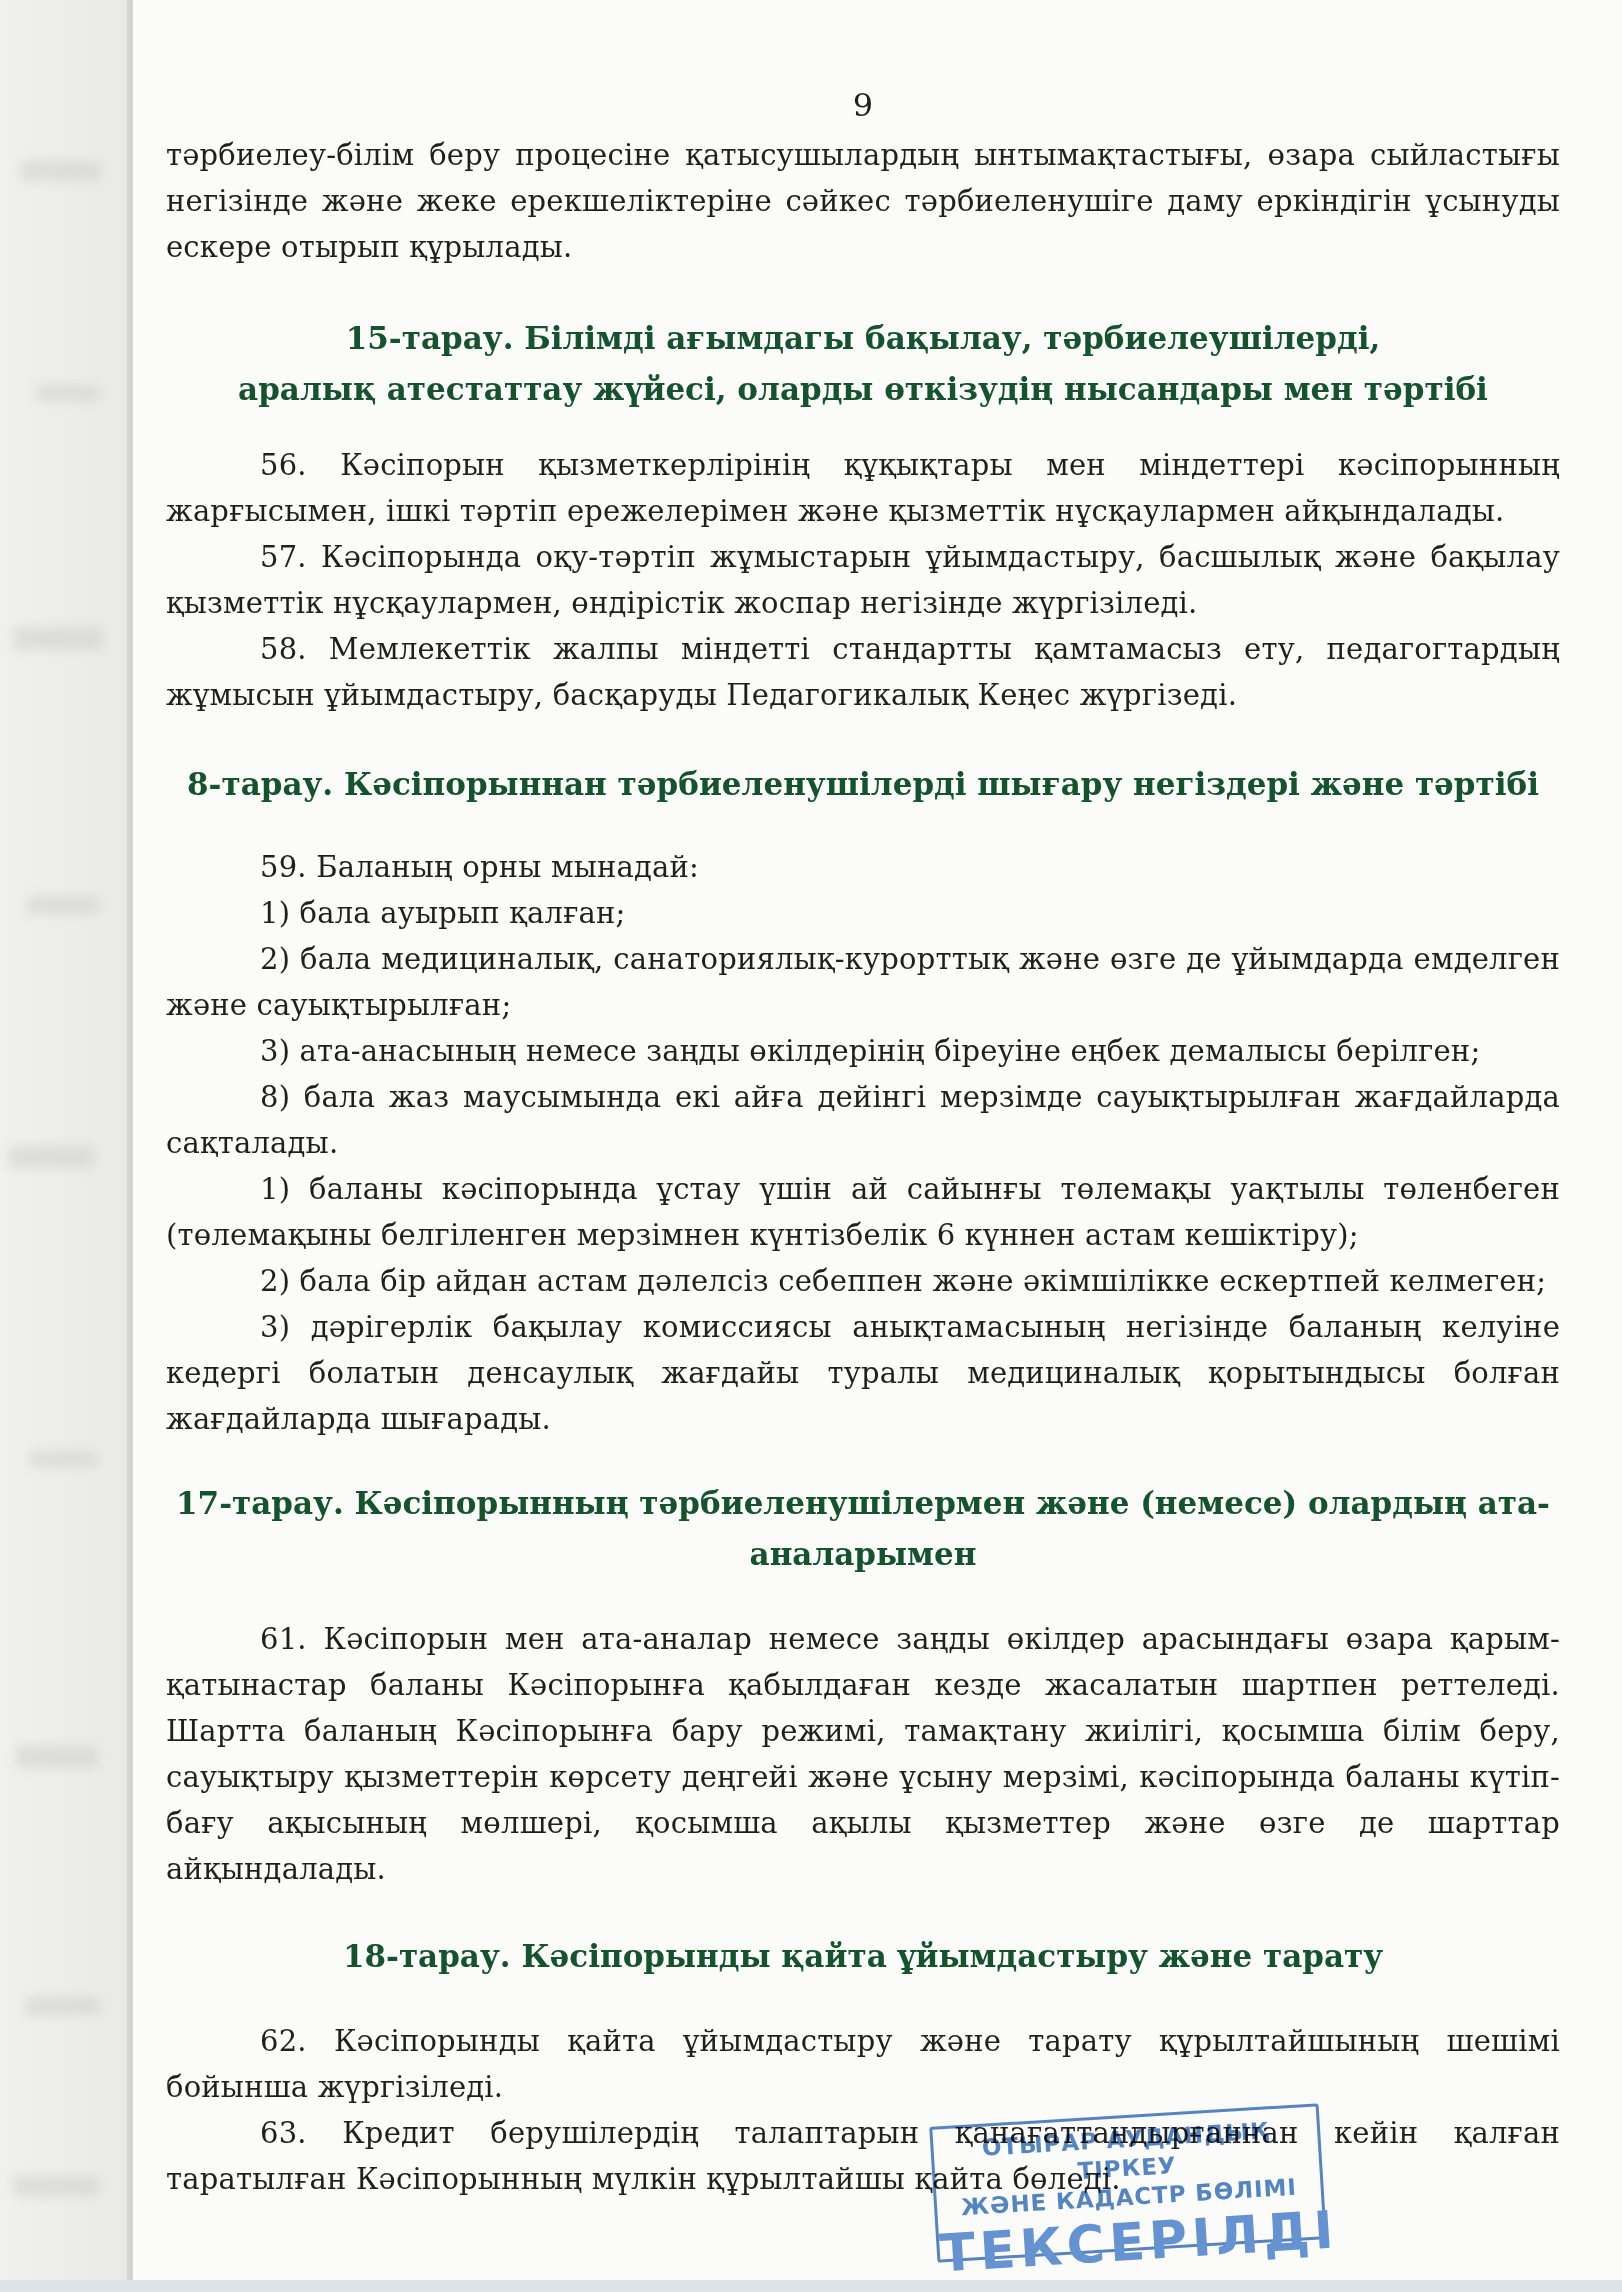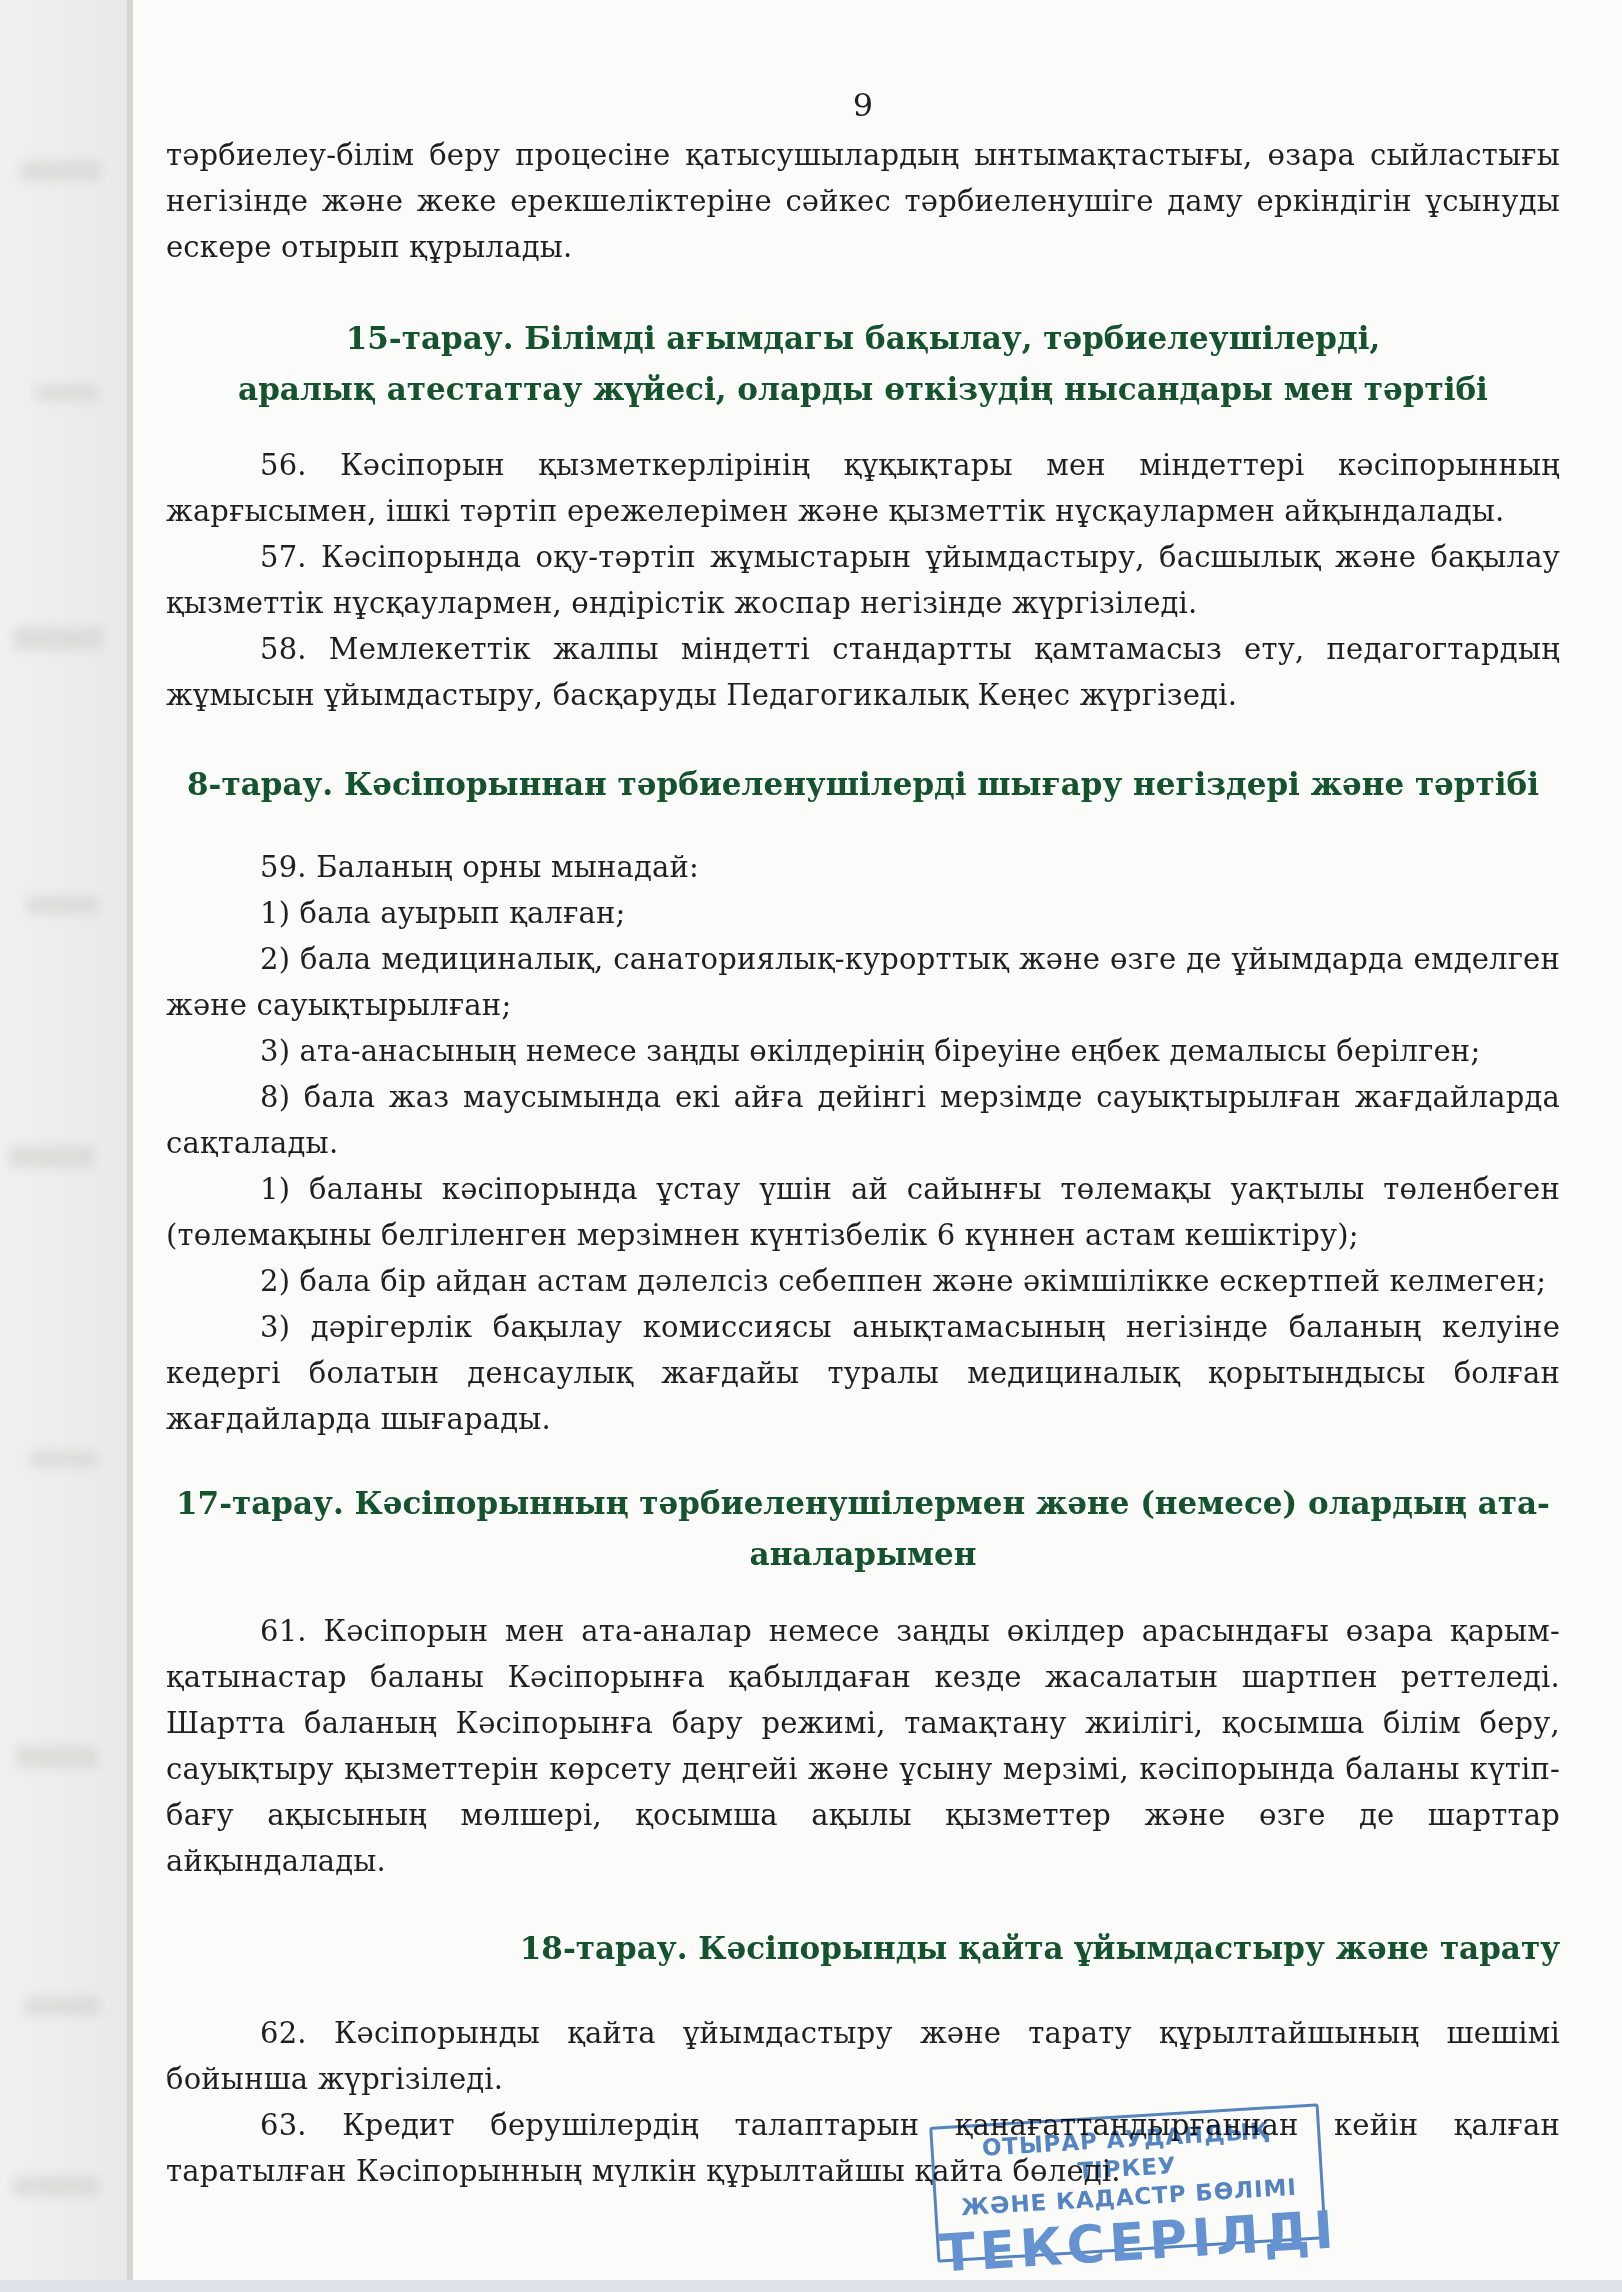--- a/index.html
+++ b/index.html
@@ -45,22 +45,22 @@
   }
   .para.no-indent { text-indent: 0; }
   .chapter-heading {
     font-weight: bold; text-align: center;
     font-size: 31px; line-height: 51px; color: #14532d;
     margin: 0;
   }
   .heading-line { display: block; }
   .h15 { margin: 43px 0 27px 0; }
   .h16 { margin: 41px 0 34px 0; }
-  .h17 { margin: 36px 0 28px 0; }
-  .h18 { margin: 39px 0 36px 0; text-align: right; }
+  .h17 { margin: 36px 0 36px 0; }
+  .h18 { margin: 39px 0 36px 0; }
 
   
   .stamp {
     position: absolute; left: 933px; top: 2115px; width: 390px; height: 136px;
     border: 3.6px solid #4e80c2; border-radius: 2.7px;
     transform: rotate(-3.5deg);
     font-family: "DejaVu Sans", "Liberation Sans", sans-serif;
     color: #4d80c3; text-align: center;
     mix-blend-mode: multiply; opacity: .95;
     box-sizing: border-box; padding-top: 7.2px;

